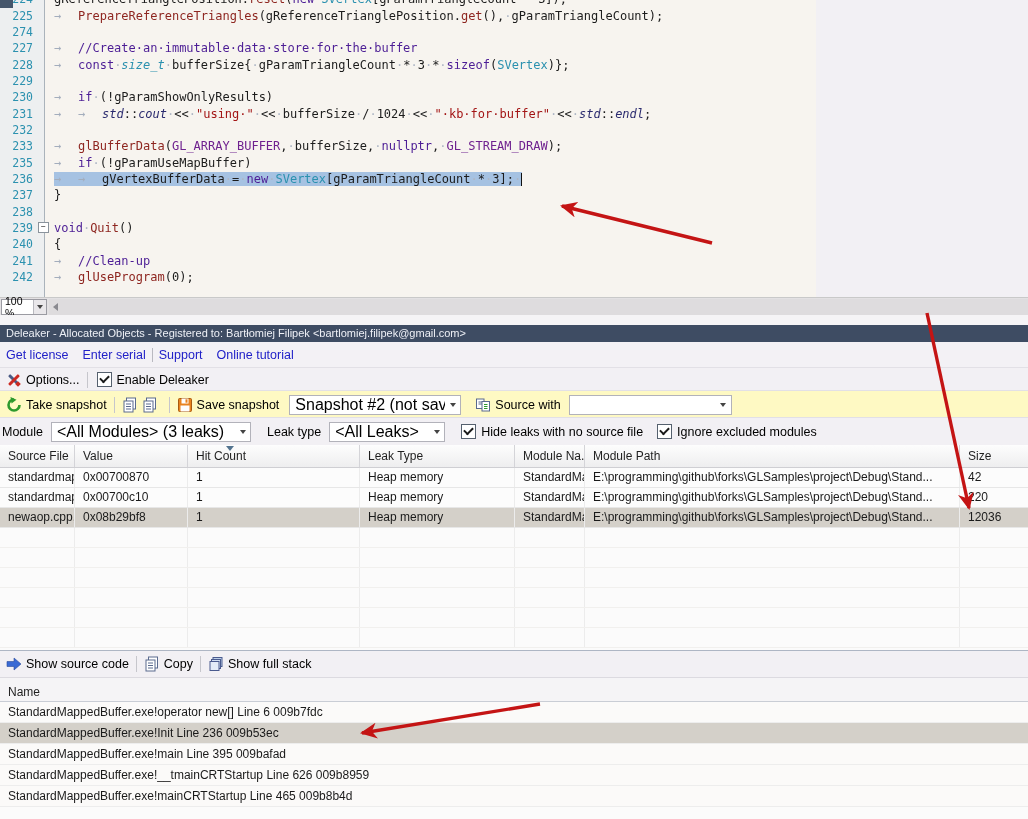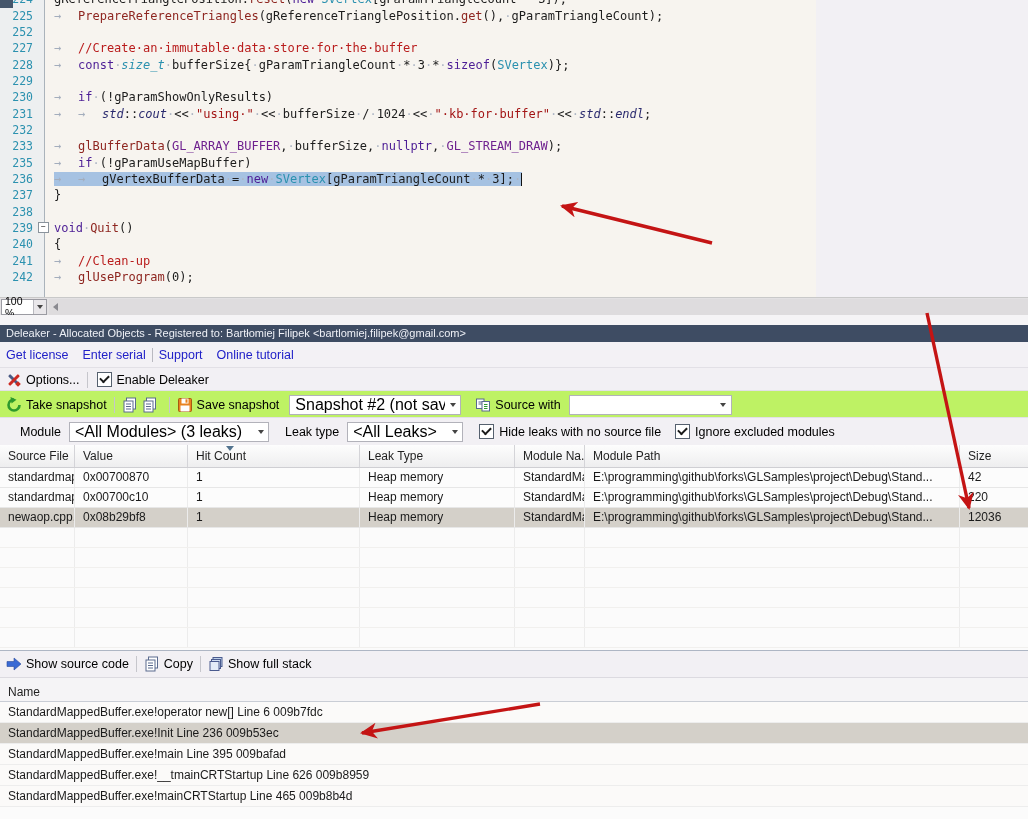--- a/index.html
+++ b/index.html
@@ -13,21 +13,21 @@
   .dark-corner{position:absolute;left:0;top:0;width:13px;height:8px;background:#45566b;}
   .code-lines{position:absolute;left:0;top:-9px;right:0;}
   .code-line{display:flex;height:16.35px;align-items:center;font-family:"DejaVu Sans Mono",monospace;font-size:12px;white-space:pre;}
   .ln-num{width:33px;text-align:right;color:#2b91af;font-size:11.5px;flex:none;}
   .fold-c{width:21px;flex:none;display:flex;align-items:center;justify-content:center;}
   .fold-box{width:9px;height:9px;background:#fff;border:1px solid #8a939c;color:#333;
             font:8px/8px "DejaVu Sans Mono",monospace;text-align:center;}
   .code-text{flex:1;}
   .tk-n{color:#1c1c1c}.tk-k{color:#4c1d95}.tk-t{color:#2b91af}
   .tk-ti{color:#2b91af;font-style:italic}.tk-i{color:#2a2a6e;font-style:italic}
-  .tk-f{color:#8e2620}.tk-s{color:#a31515}.tk-c{color:#b91c1c}
+  .tk-f{color:#8e2620}.tk-s{color:#a31515}.tk-c{color:#4c1d95}
   .tk-m{color:#6f218f}.tk-w{color:#aeb6c4}
   .tk-tab{color:#a3adbc;display:inline-block;width:24px;}
   .sel{background:#a6c2e2;}
   .caret{display:inline-block;width:1px;height:13px;background:#111;vertical-align:middle;}
 
   
   .editor-bar{position:absolute;left:0;top:297px;width:1028px;height:18px;background:#e3e1e3;
               border-top:1px solid #c9c9c9;display:flex;align-items:center;box-sizing:border-box;}
   .zoom-combo{width:46px;height:16px;margin-left:1px;background:#fff;border:1px solid #9b9ba2;
               display:flex;align-items:center;font-size:10.5px;box-sizing:border-box;}
@@ -43,21 +43,21 @@
   .dlk-title{position:absolute;left:0;top:325px;width:1028px;height:17px;background:#3e4c63;
              color:#eef0f6;font-size:11px;line-height:17px;padding-left:6px;box-sizing:border-box;}
   .dlk-links{position:absolute;left:0;top:342px;width:1028px;height:25px;background:#f3f1f5;
              display:flex;align-items:center;font-size:12.5px;}
   .dlk-link{color:#2121c8;cursor:pointer;}
   .vsep{width:1px;height:14px;background:#b9b9c0;margin:0 6px;}
   .vsep-l{width:1px;height:16px;background:#c6c6cc;margin:0 7px;}
 
   .dlk-options{position:absolute;left:0;top:367px;width:1028px;height:23px;background:#f2f0f4;
                border-top:1px solid #e2e0e6;display:flex;align-items:center;font-size:12.5px;}
-  .dlk-snap{position:absolute;left:0;top:390px;width:1028px;height:27px;background:#bef264;
+  .dlk-snap{position:absolute;left:0;top:390px;width:1028px;height:27px;background:#fef9c3;
             border-top:1px solid #e2e0e6;display:flex;align-items:center;font-size:12.5px;}
   .dlk-filter{position:absolute;left:0;top:417px;width:1028px;height:27px;background:#f2f0f4;
               border-top:1px solid #e2e0e6;border-bottom:1px solid #d8d6dc;display:flex;align-items:center;font-size:12.5px;}
 
   .tb-icon{width:16px;height:16px;flex:none;margin:0 4px 0 6px;}
   .checkbox{width:13px;height:13px;background:#fff;border:1px solid #55606e;flex:none;
             position:relative;margin:0 5px 0 2px;}
   .checkbox .chk{position:absolute;left:2px;top:2px;width:7px;height:4px;
                  border-left:2px solid #1a1a1a;border-bottom:2px solid #1a1a1a;transform:rotate(-45deg);}
   .combo{height:20px;background:#fff;border:1px solid #b2b2ba;display:flex;align-items:center;
@@ -98,21 +98,21 @@
 
 <div id="app">
 
   <div class="editor">
     <div class="gutter-bg"></div>
     <div class="gutter-sep"></div>
     <div class="dark-corner"></div>
     <div class="code-lines">
         <div class="code-line"><span class="ln-num">224</span><span class="fold-c"></span><span class="code-text"><span class="tk-n">gReferenceTrianglePosition.</span><span class="tk-f">reset</span><span class="tk-n">(</span><span class="tk-k">new</span><span class="tk-w">·</span><span class="tk-t">SVertex</span><span class="tk-n">[gParamTriangleCount</span><span class="tk-w">·</span><span class="tk-n">*</span><span class="tk-w">·</span><span class="tk-n">3]);</span></span></div>
         <div class="code-line"><span class="ln-num">225</span><span class="fold-c"></span><span class="code-text"><span class="tk-tab">→</span><span class="tk-f">PrepareReferenceTriangles</span><span class="tk-n">(gReferenceTrianglePosition.</span><span class="tk-f">get</span><span class="tk-n">(),</span><span class="tk-w">·</span><span class="tk-n">gParamTriangleCount);</span></span></div>
-        <div class="code-line"><span class="ln-num">252</span><span class="fold-c"></span><span class="code-text"></span></div>
+        <div class="code-line"><span class="ln-num">274</span><span class="fold-c"></span><span class="code-text"></span></div>
         <div class="code-line"><span class="ln-num">227</span><span class="fold-c"></span><span class="code-text"><span class="tk-tab">→</span><span class="tk-c">//Create·an·immutable·data·store·for·the·buffer</span></span></div>
         <div class="code-line"><span class="ln-num">228</span><span class="fold-c"></span><span class="code-text"><span class="tk-tab">→</span><span class="tk-k">const</span><span class="tk-w">·</span><span class="tk-ti">size_t</span><span class="tk-w">·</span><span class="tk-n">bufferSize{</span><span class="tk-w">·</span><span class="tk-n">gParamTriangleCount</span><span class="tk-w">·</span><span class="tk-n">*</span><span class="tk-w">·</span><span class="tk-n">3</span><span class="tk-w">·</span><span class="tk-n">*</span><span class="tk-w">·</span><span class="tk-k">sizeof</span><span class="tk-n">(</span><span class="tk-t">SVertex</span><span class="tk-n">)};</span></span></div>
         <div class="code-line"><span class="ln-num">229</span><span class="fold-c"></span><span class="code-text"></span></div>
         <div class="code-line"><span class="ln-num">230</span><span class="fold-c"></span><span class="code-text"><span class="tk-tab">→</span><span class="tk-k">if</span><span class="tk-w">·</span><span class="tk-n">(!gParamShowOnlyResults)</span></span></div>
         <div class="code-line"><span class="ln-num">231</span><span class="fold-c"></span><span class="code-text"><span class="tk-tab">→</span><span class="tk-tab">→</span><span class="tk-i">std</span><span class="tk-n">::</span><span class="tk-i">cout</span><span class="tk-w">·</span><span class="tk-n">&lt;&lt;</span><span class="tk-w">·</span><span class="tk-s">"using·"</span><span class="tk-w">·</span><span class="tk-n">&lt;&lt;</span><span class="tk-w">·</span><span class="tk-n">bufferSize</span><span class="tk-w">·</span><span class="tk-n">/</span><span class="tk-w">·</span><span class="tk-n">1024</span><span class="tk-w">·</span><span class="tk-n">&lt;&lt;</span><span class="tk-w">·</span><span class="tk-s">"·kb·for·buffer"</span><span class="tk-w">·</span><span class="tk-n">&lt;&lt;</span><span class="tk-w">·</span><span class="tk-i">std</span><span class="tk-n">::</span><span class="tk-i">endl</span><span class="tk-n">;</span></span></div>
         <div class="code-line"><span class="ln-num">232</span><span class="fold-c"></span><span class="code-text"></span></div>
         <div class="code-line"><span class="ln-num">233</span><span class="fold-c"></span><span class="code-text"><span class="tk-tab">→</span><span class="tk-f">glBufferData</span><span class="tk-n">(</span><span class="tk-m">GL_ARRAY_BUFFER</span><span class="tk-n">,</span><span class="tk-w">·</span><span class="tk-n">bufferSize,</span><span class="tk-w">·</span><span class="tk-k">nullptr</span><span class="tk-n">,</span><span class="tk-w">·</span><span class="tk-m">GL_STREAM_DRAW</span><span class="tk-n">);</span></span></div>
         <div class="code-line"><span class="ln-num">235</span><span class="fold-c"></span><span class="code-text"><span class="tk-tab">→</span><span class="tk-k">if</span><span class="tk-w">·</span><span class="tk-n">(!gParamUseMapBuffer)</span></span></div>
         <div class="code-line"><span class="ln-num">236</span><span class="fold-c"></span><span class="code-text"><span class="sel"><span class="tk-tab">→</span><span class="tk-tab">→</span><span class="tk-n">gVertexBufferData</span><span class="tk-w">·</span><span class="tk-n">=</span><span class="tk-w">·</span><span class="tk-k">new</span><span class="tk-w">·</span><span class="tk-t">SVertex</span><span class="tk-n">[gParamTriangleCount</span><span class="tk-w">·</span><span class="tk-n">*</span><span class="tk-w">·</span><span class="tk-n">3];</span><span class="tk-w">·</span><span class="caret"></span></span></span></div>
         <div class="code-line"><span class="ln-num">237</span><span class="fold-c"></span><span class="code-text"><span class="tk-n">}</span></span></div>
@@ -202,21 +202,21 @@
     <span class="lbl">Source with</span>
     <div class="combo" style="width:163px;margin-left:8px">
       <span class="c-val"></span>
       <span class="c-arr">
           <span class="tri-down"></span>
         </span>
     </div>
   </div>
 
   <div class="dlk-filter">
-    <span class="lbl" style="margin-left:20px">Module</span>
+    <span class="lbl" style="margin-left:2px">Module</span>
     <div class="combo" style="width:200px;margin-left:8px">
       <span class="c-val">&lt;All Modules&gt; (3 leaks)</span>
       <span class="c-arr">
           <span class="tri-down"></span>
         </span>
     </div>
     <span class="lbl" style="margin-left:8px">Leak type</span>
     <div class="combo" style="width:116px;margin-left:8px">
       <span class="c-val">&lt;All Leaks&gt;</span>
       <span class="c-arr">

